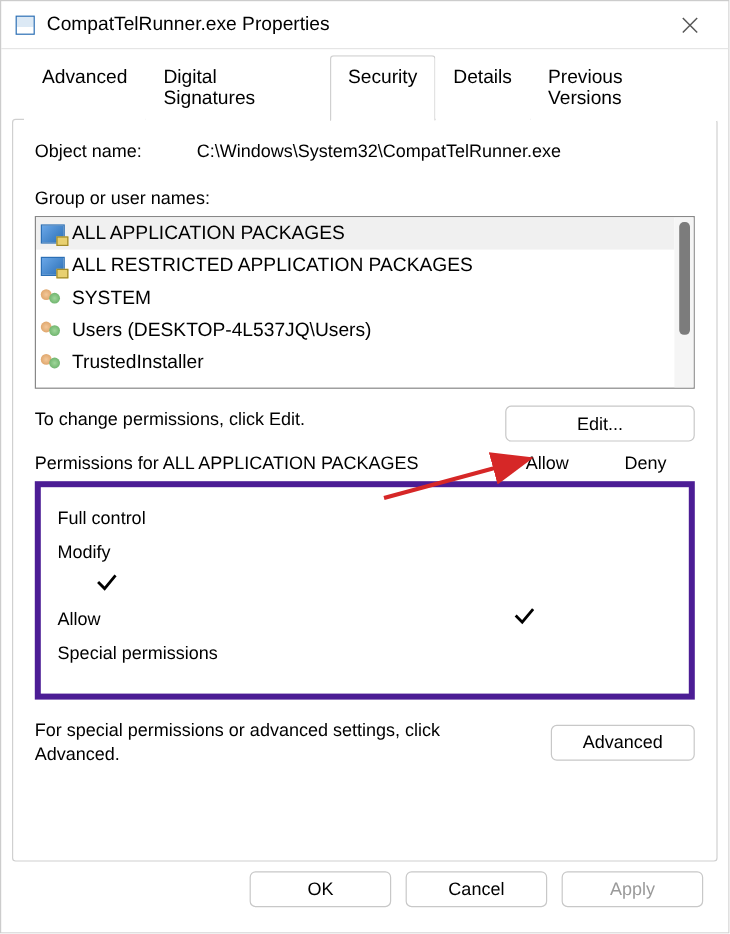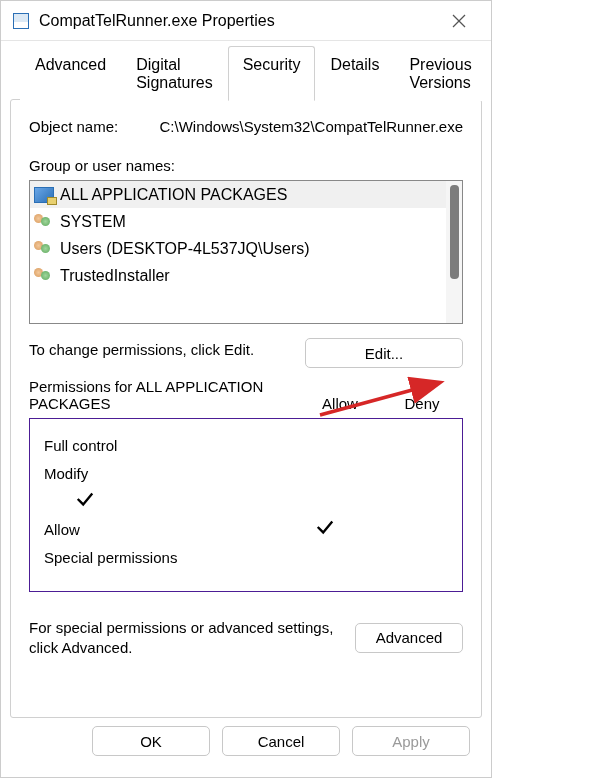--- a/index.html
+++ b/index.html
@@ -6,21 +6,21 @@
     body {
       font-family: "Segoe UI", Tahoma, sans-serif;
       font-size: 15px;
       background: #fff;
       width: 608px;
       height: 778px;
       overflow: hidden;
       color: #000;
     }
     .window {
-      width: 492px;
+      width: 608px;
       height: 778px;
       border: 1px solid #ccc;
       display: flex;
       flex-direction: column;
       background: #fff;
     }
     .titlebar {
       height: 40px;
       display: flex;
       align-items: center;
@@ -181,23 +181,23 @@
     }
     .btn-edit{ width: 158px; height:30px;}
     .perm-header {
       display: flex;
       margin-bottom: 6px;
       align-items:flex-end;
     }
     .perm-header .perm-title { flex: 1; }
     .perm-header .col { width: 82px; text-align:center;}
     .perm-box {
-      border: 1px solid #4c1d95;
+      border: 5px solid #4c1d95;
       padding: 12px 14px 20px 14px;
-      margin-bottom: 26px;
+      margin-bottom: 16px;
     }
     .perm-row {
       display: flex;
       align-items: center;
       height: 28px;
     }
     .perm-row .label { flex: 1; }
     .perm-row .col { width: 82px; text-align:center; font-size:20px;}
     .check svg{ width:20px; height:18px; stroke:#000; stroke-width:2.6; fill:none;}
     .advanced-row{
@@ -258,20 +258,24 @@
 
       <div class="group-label">Group or user names:</div>
 
       <div class="listbox">
         <div class="listbox-inner" id="principals">
             <div class="list-item selected">
               <span class="icon-pkg"></span>
               <span>ALL APPLICATION PACKAGES</span>
             </div>
             <div class="list-item">
+              <span class="icon-pkg"></span>
+              <span>ALL RESTRICTED APPLICATION PACKAGES</span>
+            </div>
+            <div class="list-item">
               <span class="icon-users"></span>
               <span>SYSTEM</span>
             </div>
             <div class="list-item">
               <span class="icon-users"></span>
               <span>Users (DESKTOP-4L537JQ\Users)</span>
             </div>
             <div class="list-item">
               <span class="icon-users"></span>
               <span>TrustedInstaller</span>

